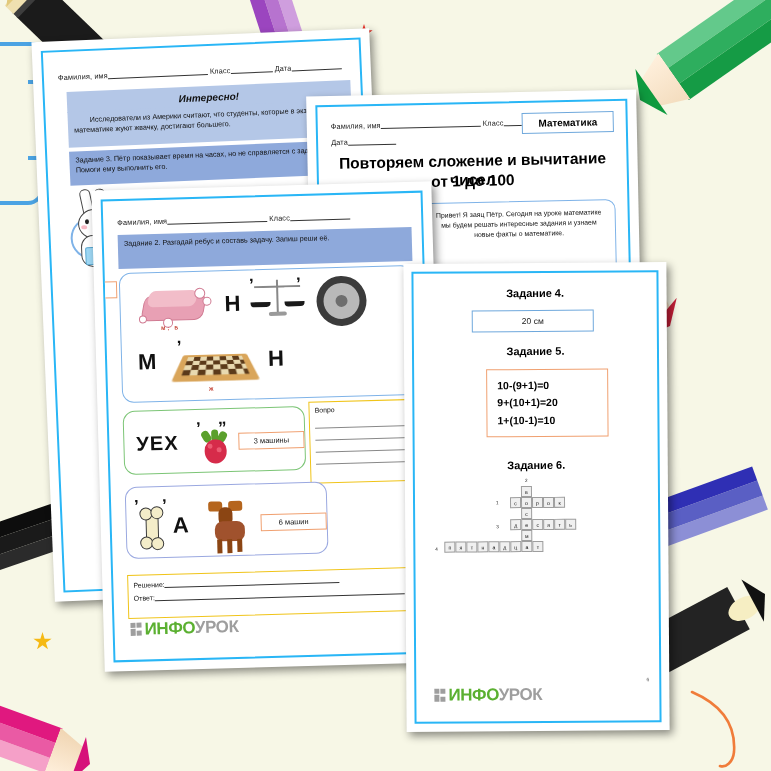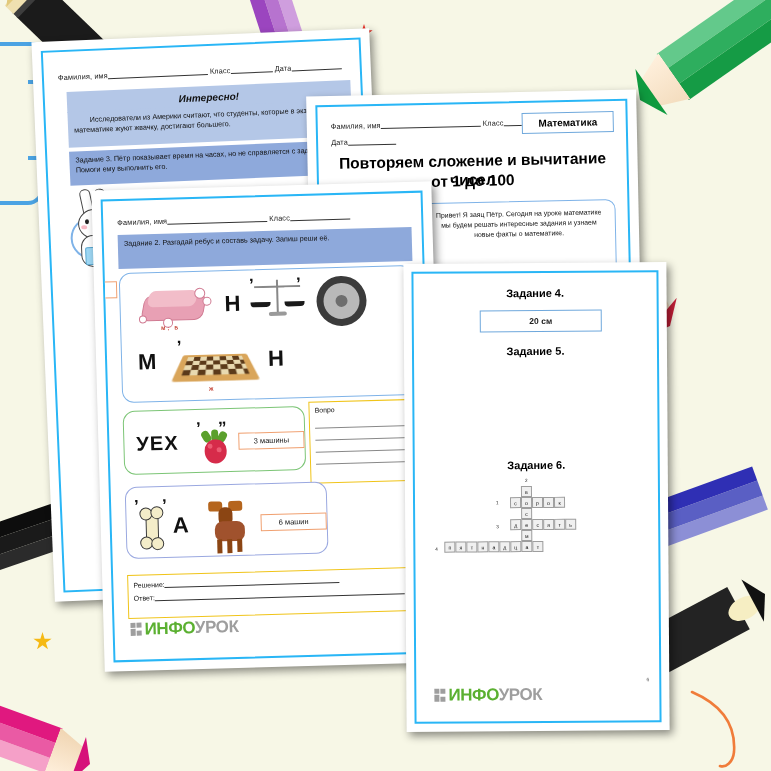--- a/index.html
+++ b/index.html
@@ -491,24 +491,29 @@
       <div class="answerchip" style="position:absolute;left:-48px;top:80px;width:46px;">1 час =</div>
 
     </div>
   </div>
 
   <div class="sheet" style="left:405px;top:263px;width:263px;height:468px;transform:rotate(-0.4deg);">
     <div class="inner" style="left:8px;top:8px;right:8px;bottom:8px;">
 
       <div class="tasktitle" style="position:absolute;left:0;right:0;top:14px;">Задание 4.</div>
 
-      <div class="cmbox" style="position:absolute;left:66px;top:37px;width:120px;font-weight:bold;">20 см</div>
+      <div class="cmbox" style="position:absolute;left:58px;top:37px;width:120px;">20 см</div>
 
       <div class="tasktitle" style="position:absolute;left:0;right:0;top:72px;">Задание 5.</div>
 
+      <div class="eqbox" style="position:absolute;left:72px;top:96px;width:100px;">
+        <div>10-(9+1)=0</div>
+        <div>9+(10+1)=20</div>
+        <div>1+(10-1)=10</div>
+      </div>
 
       <div class="tasktitle" style="position:absolute;left:0;right:0;top:186px;">Задание 6.</div>
 
       <div class="cw" style="position:absolute;left:18px;top:206px;width:220px;height:80px;">
 
         <div class="num" style="left:92px;top:0px;">2</div>
         <div class="num" style="left:63px;top:22px;">1</div>
         <div class="num" style="left:63px;top:46px;">3</div>
         <div class="num" style="left:2px;top:68px;">4</div>
 

